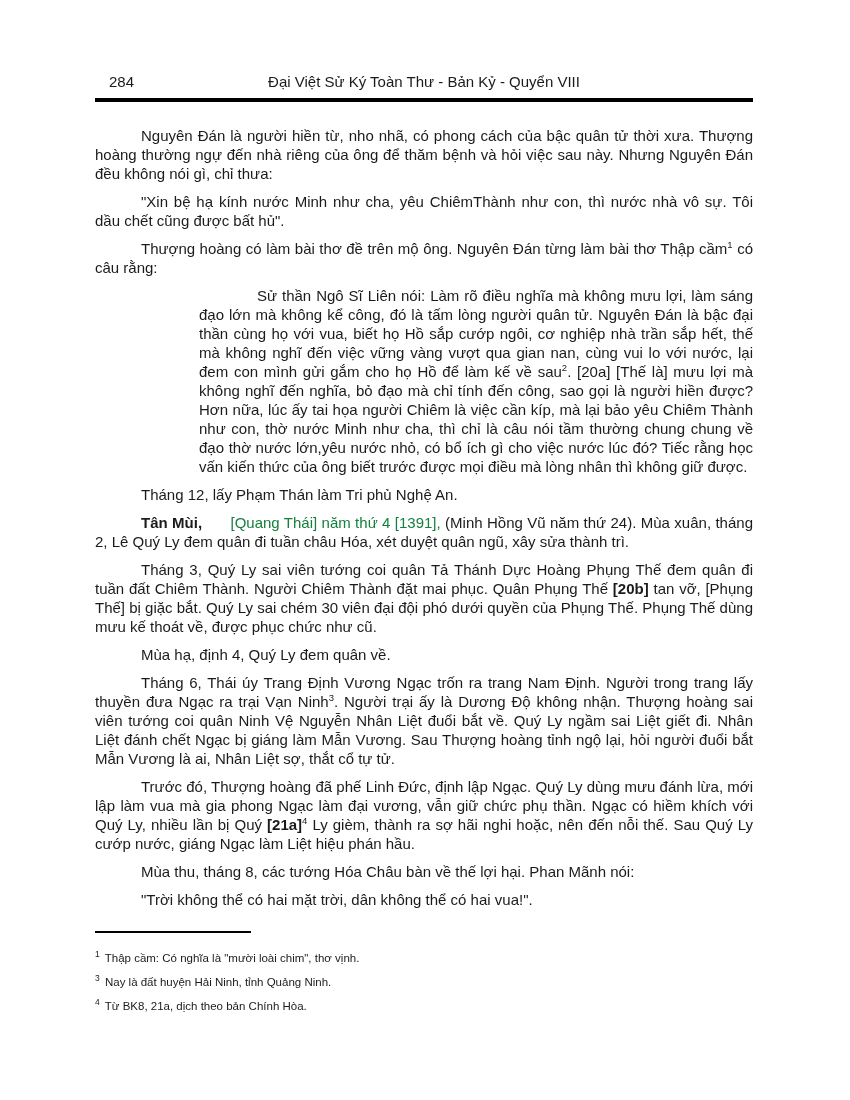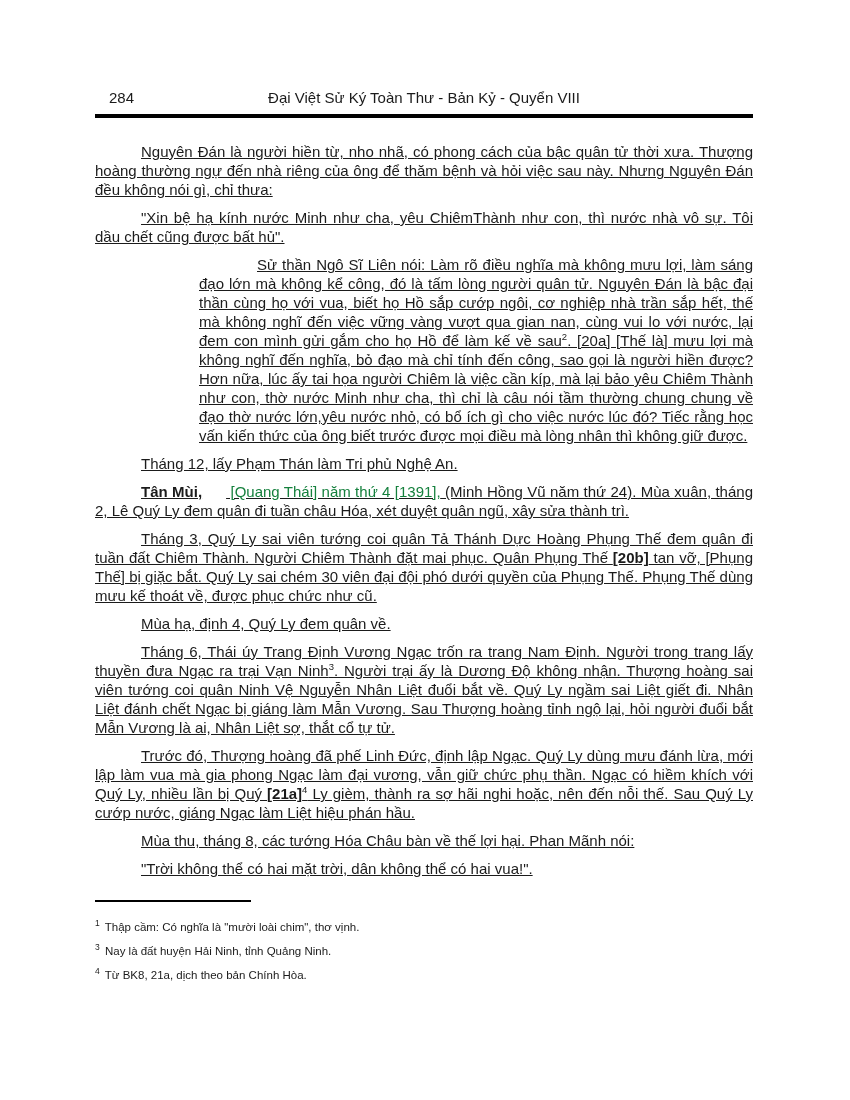--- a/index.html
+++ b/index.html
@@ -1,37 +1,37 @@
 <!DOCTYPE html>
 <html><head>
 <meta charset="utf-8">
 <style>
   html, body { margin: 0; padding: 0; background: #ffffff; }
   .page {
     position: relative;
     width: 850px;
     height: 1100px;
     box-sizing: border-box;
-    padding: 58px 97px 0 95px;
+    padding: 42px 97px 0 95px;
     background: #ffffff;
     font-family: "Liberation Sans", "DejaVu Sans", sans-serif;
     color: #1b1b1b;
     overflow: hidden;
   }
   .header {
     position: relative;
     border-bottom: 4px solid #000000;
     padding-bottom: 7px;
     margin-bottom: 24px;
     font-size: 15px;
     line-height: 18px;
   }
   .page-num { position: absolute; left: 14px; top: 0; }
   .title { text-align: center; margin-top: 31px; }
-  .doc-body { font-size: 15px; line-height: 19px; text-decoration: underline; }
+  .doc-body { font-size: 15px; line-height: 19px; }
   .para {
     margin: 0 0 9px 0;
     text-indent: 46px;
     text-align: justify;
   }
   .commentary {
     margin: 0 0 9px 104px;
     text-indent: 58px;
     text-align: justify;
   }
@@ -65,20 +65,21 @@
 <div class="page">
 
   <div class="header">
     <span class="page-num">284</span>
     <div class="title">Đại Việt Sử Ký Toàn Thư - Bản Kỷ - Quyển VIII</div>
   </div>
 
   <div class="doc-body">
       <p class="para"><span>Nguyên Đán là người hiền từ, nho nhã, có phong cách của bậc quân tử thời xưa. Thượng hoàng thường ngự đến nhà riêng của ông để thăm bệnh và hỏi việc sau này. Nhưng Nguyên Đán đều không nói gì, chỉ thưa:</span></p>
       <p class="para"><span>"Xin bệ hạ kính nước Minh như cha, yêu ChiêmThành như con, thì nước nhà vô sự. Tôi dầu chết cũng được bất hủ".</span></p>
+      <p class="para"><span>Thượng hoàng có làm bài thơ đề trên mộ ông. Nguyên Đán từng làm bài thơ Thập cầm</span><sup class="fn-ref">1</sup><span> có câu rằng:</span></p>
       <p class="commentary"><span>Sử thần Ngô Sĩ Liên nói: Làm rõ điều nghĩa mà không mưu lợi, làm sáng đạo lớn mà không kể công, đó là tấm lòng người quân tử. Nguyên Đán là bậc đại thần cùng họ với vua, biết họ Hồ sắp cướp ngôi, cơ nghiệp nhà trần sắp hết, thế mà không nghĩ đến việc vững vàng vượt qua gian nan, cùng vui lo với nước, lại đem con mình gửi gắm cho họ Hồ để làm kế về sau</span><sup class="fn-ref">2</sup><span>. [20a] [Thế là] mưu lợi mà không nghĩ đến nghĩa, bỏ đạo mà chỉ tính đến công, sao gọi là người hiền được? Hơn nữa, lúc ấy tai họa người Chiêm là việc cần kíp, mà lại bảo yêu Chiêm Thành như con, thờ nước Minh như cha, thì chỉ là câu nói tầm thường chung chung về đạo thờ nước lớn,yêu nước nhỏ, có bổ ích gì cho việc nước lúc đó? Tiếc rằng học vấn kiến thức của ông biết trước được mọi điều mà lòng nhân thì không giữ được.</span></p>
       <p class="para"><span>Tháng 12, lấy Phạm Thán làm Tri phủ Nghệ An.</span></p>
       <p class="para"><span class="seg-bold">Tân Mùi,</span><span class="seg-gray"> [Quang Thái] năm thứ 4 [1391],</span><span> (Minh Hồng Vũ năm thứ 24). Mùa xuân, tháng 2, Lê Quý Ly đem quân đi tuần châu Hóa, xét duyệt quân ngũ, xây sửa thành trì.</span></p>
       <p class="para"><span>Tháng 3, Quý Ly sai viên tướng coi quân Tả Thánh Dực Hoàng Phụng Thế đem quân đi tuần đất Chiêm Thành. Người Chiêm Thành đặt mai phục. Quân Phụng Thế </span><span class="seg-bold">[20b]</span><span> tan vỡ, [Phụng Thế] bị giặc bắt. Quý Ly sai chém 30 viên đại đội phó dưới quyền của Phụng Thế. Phụng Thế dùng mưu kế thoát về, được phục chức như cũ.</span></p>
       <p class="para"><span>Mùa hạ, định 4, Quý Ly đem quân về.</span></p>
       <p class="para"><span>Tháng 6, Thái úy Trang Định Vương Ngạc trốn ra trang Nam Định. Người trong trang lấy thuyền đưa Ngạc ra trại Vạn Ninh</span><sup class="fn-ref">3</sup><span>. Người trại ấy là Dương Độ không nhận. Thượng hoàng sai viên tướng coi quân Ninh Vệ Nguyễn Nhân Liệt đuổi bắt về. Quý Ly ngầm sai Liệt giết đi. Nhân Liệt đánh chết Ngạc bị giáng làm Mẫn Vương. Sau Thượng hoàng tỉnh ngộ lại, hỏi người đuổi bắt Mẫn Vương là ai, Nhân Liệt sợ, thắt cổ tự tử.</span></p>
       <p class="para"><span>Trước đó, Thượng hoàng đã phế Linh Đức, định lập Ngạc. Quý Ly dùng mưu đánh lừa, mới lập làm vua mà gia phong Ngạc làm đại vương, vẫn giữ chức phụ thần. Ngạc có hiềm khích với Quý Ly, nhiều lần bị Quý </span><span class="seg-bold">[21a]</span><sup class="fn-ref">4</sup><span> Ly gièm, thành ra sợ hãi nghi hoặc, nên đến nỗi thế. Sau Quý Ly cướp nước, giáng Ngạc làm Liệt hiệu phán hầu.</span></p>
       <p class="para"><span>Mùa thu, tháng 8, các tướng Hóa Châu bàn về thế lợi hại. Phan Mãnh nói:</span></p>
       <p class="para"><span>"Trời không thể có hai mặt trời, dân không thể có hai vua!".</span></p>
     </div>

